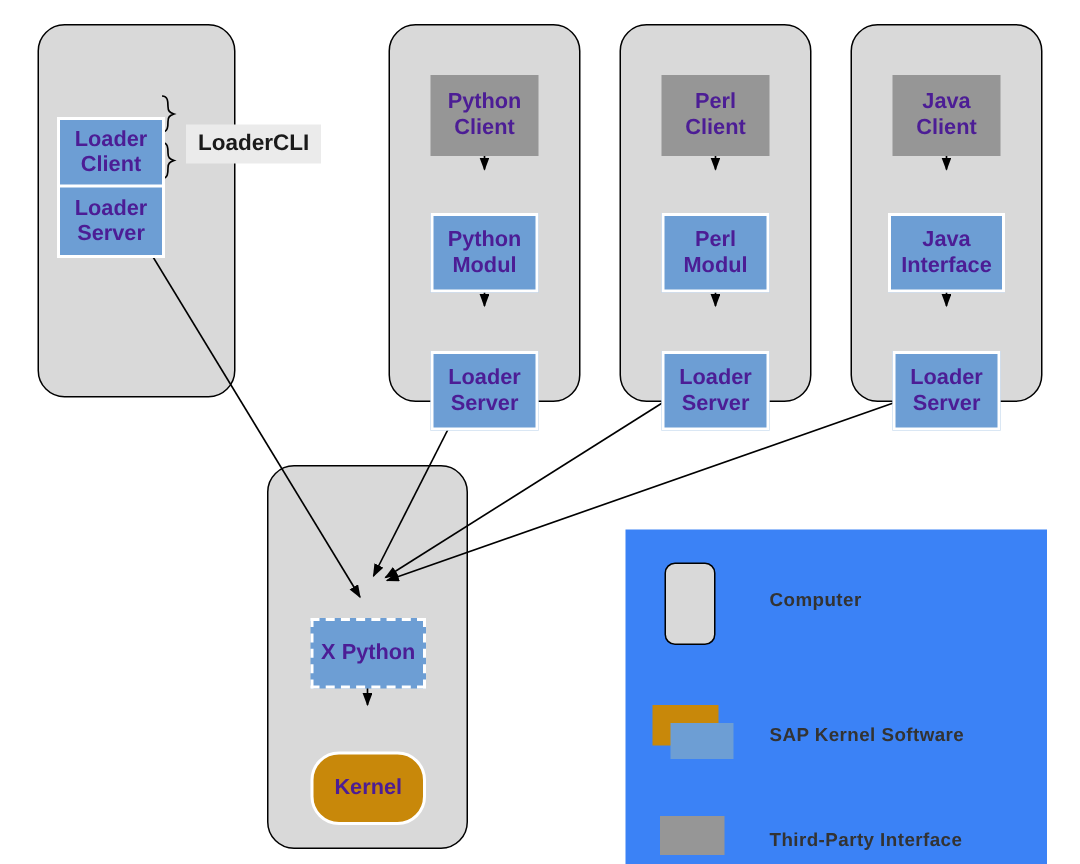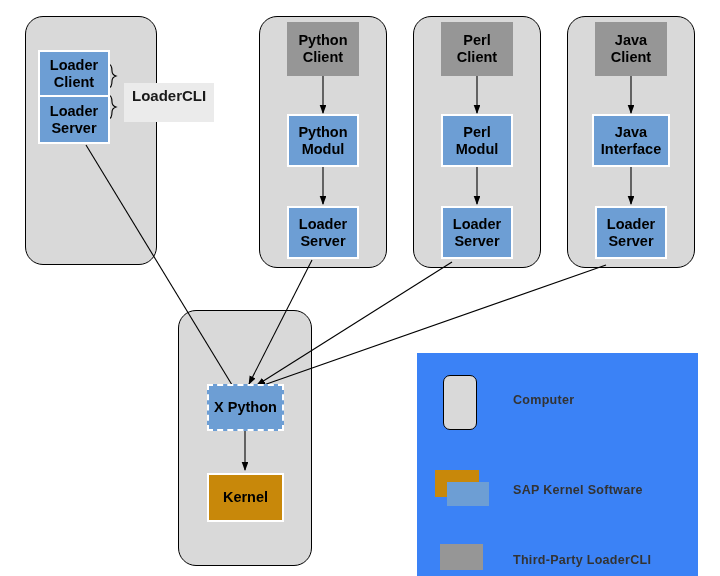--- a/index.html
+++ b/index.html
@@ -23,46 +23,47 @@
     position: absolute;
     background: #d9d9d9;
     border: 1px solid #000000;
     border-radius: 18px;
     box-sizing: border-box;
   }
   
   .box {
     position: absolute;
     box-sizing: border-box;
-    color: #000000;
+    color: #4c1d95;
     font-weight: bold;
     font-size: 14.5px;
     line-height: 17px;
     text-align: center;
     display: flex;
     align-items: center;
     justify-content: center;
     white-space: pre-line;
     letter-spacing: 0px;
+    margin-top: 28px;
   }
   .box.blue   { background: #6d9ed4; border: 2px solid #ffffff; }
   .box.gray   { background: #969696; border: 0; }
   .box.gold   { background: #c8880a; border: 2px solid #ffffff; }
   .box.dashed { background: #6d9ed4; border: 2px dashed #ffffff; }
   .box.stack-top    { background: #6d9ed4; border: 2px solid #ffffff; border-bottom: 1px solid #ffffff; }
   .box.stack-bottom { background: #6d9ed4; border: 2px solid #ffffff; border-top: 1px solid #ffffff; }
 
   
   .cli-label {
     position: absolute;
     background: #ebebeb;
     color: #1a1a1a;
     font-weight: bold;
     font-size: 15px;
-    padding: 4px 8px 18px 8px;
+    padding: 4px 8px 5px 8px;
     white-space: nowrap;
   }
 
   
   #legend {
     position: absolute;
     left: 417px;
     top: 353px;
     width: 281px;
     height: 223px;
@@ -194,35 +195,35 @@
 Server</div>
 
   <div class="box gray" style="left:595px; top:22px; width:72px; height:54px;">Java
 Client</div>
   <div class="box blue" style="left:592px; top:114px; width:78px; height:53px;">Java
 Interface</div>
   <div class="box blue" style="left:595px; top:206px; width:72px; height:53px;">Loader
 Server</div>
 
   <div class="box dashed" style="left:207px; top:384px; width:77px; height:47px;">X Python</div>
-  <div class="box gold" style="left:207px; top:473px; width:77px; height:49px;">Kernel</div>
+  <div class="box gold" style="left:207px; top:473px; width:77px; height:49px;border-radius:19px;">Kernel</div>
 
   <div id="legend">
 
     <div class="legend-row" style="top:17px;">
       <div class="swatch-computer"></div>
       <div class="legend-text">Computer</div>
     </div>
 
     <div class="legend-row" style="top:107px;">
       <div class="swatch-gold"></div>
       <div class="swatch-blue"></div>
       <div class="legend-text">SAP Kernel Software</div>
     </div>
 
     <div class="legend-row" style="top:177px;">
       <div class="swatch-gray"></div>
-      <div class="legend-text">Third-Party LoaderCLI</div>
+      <div class="legend-text">Third-Party Interface</div>
     </div>
 
   </div>
 
 </div>
 
 </body></html>

